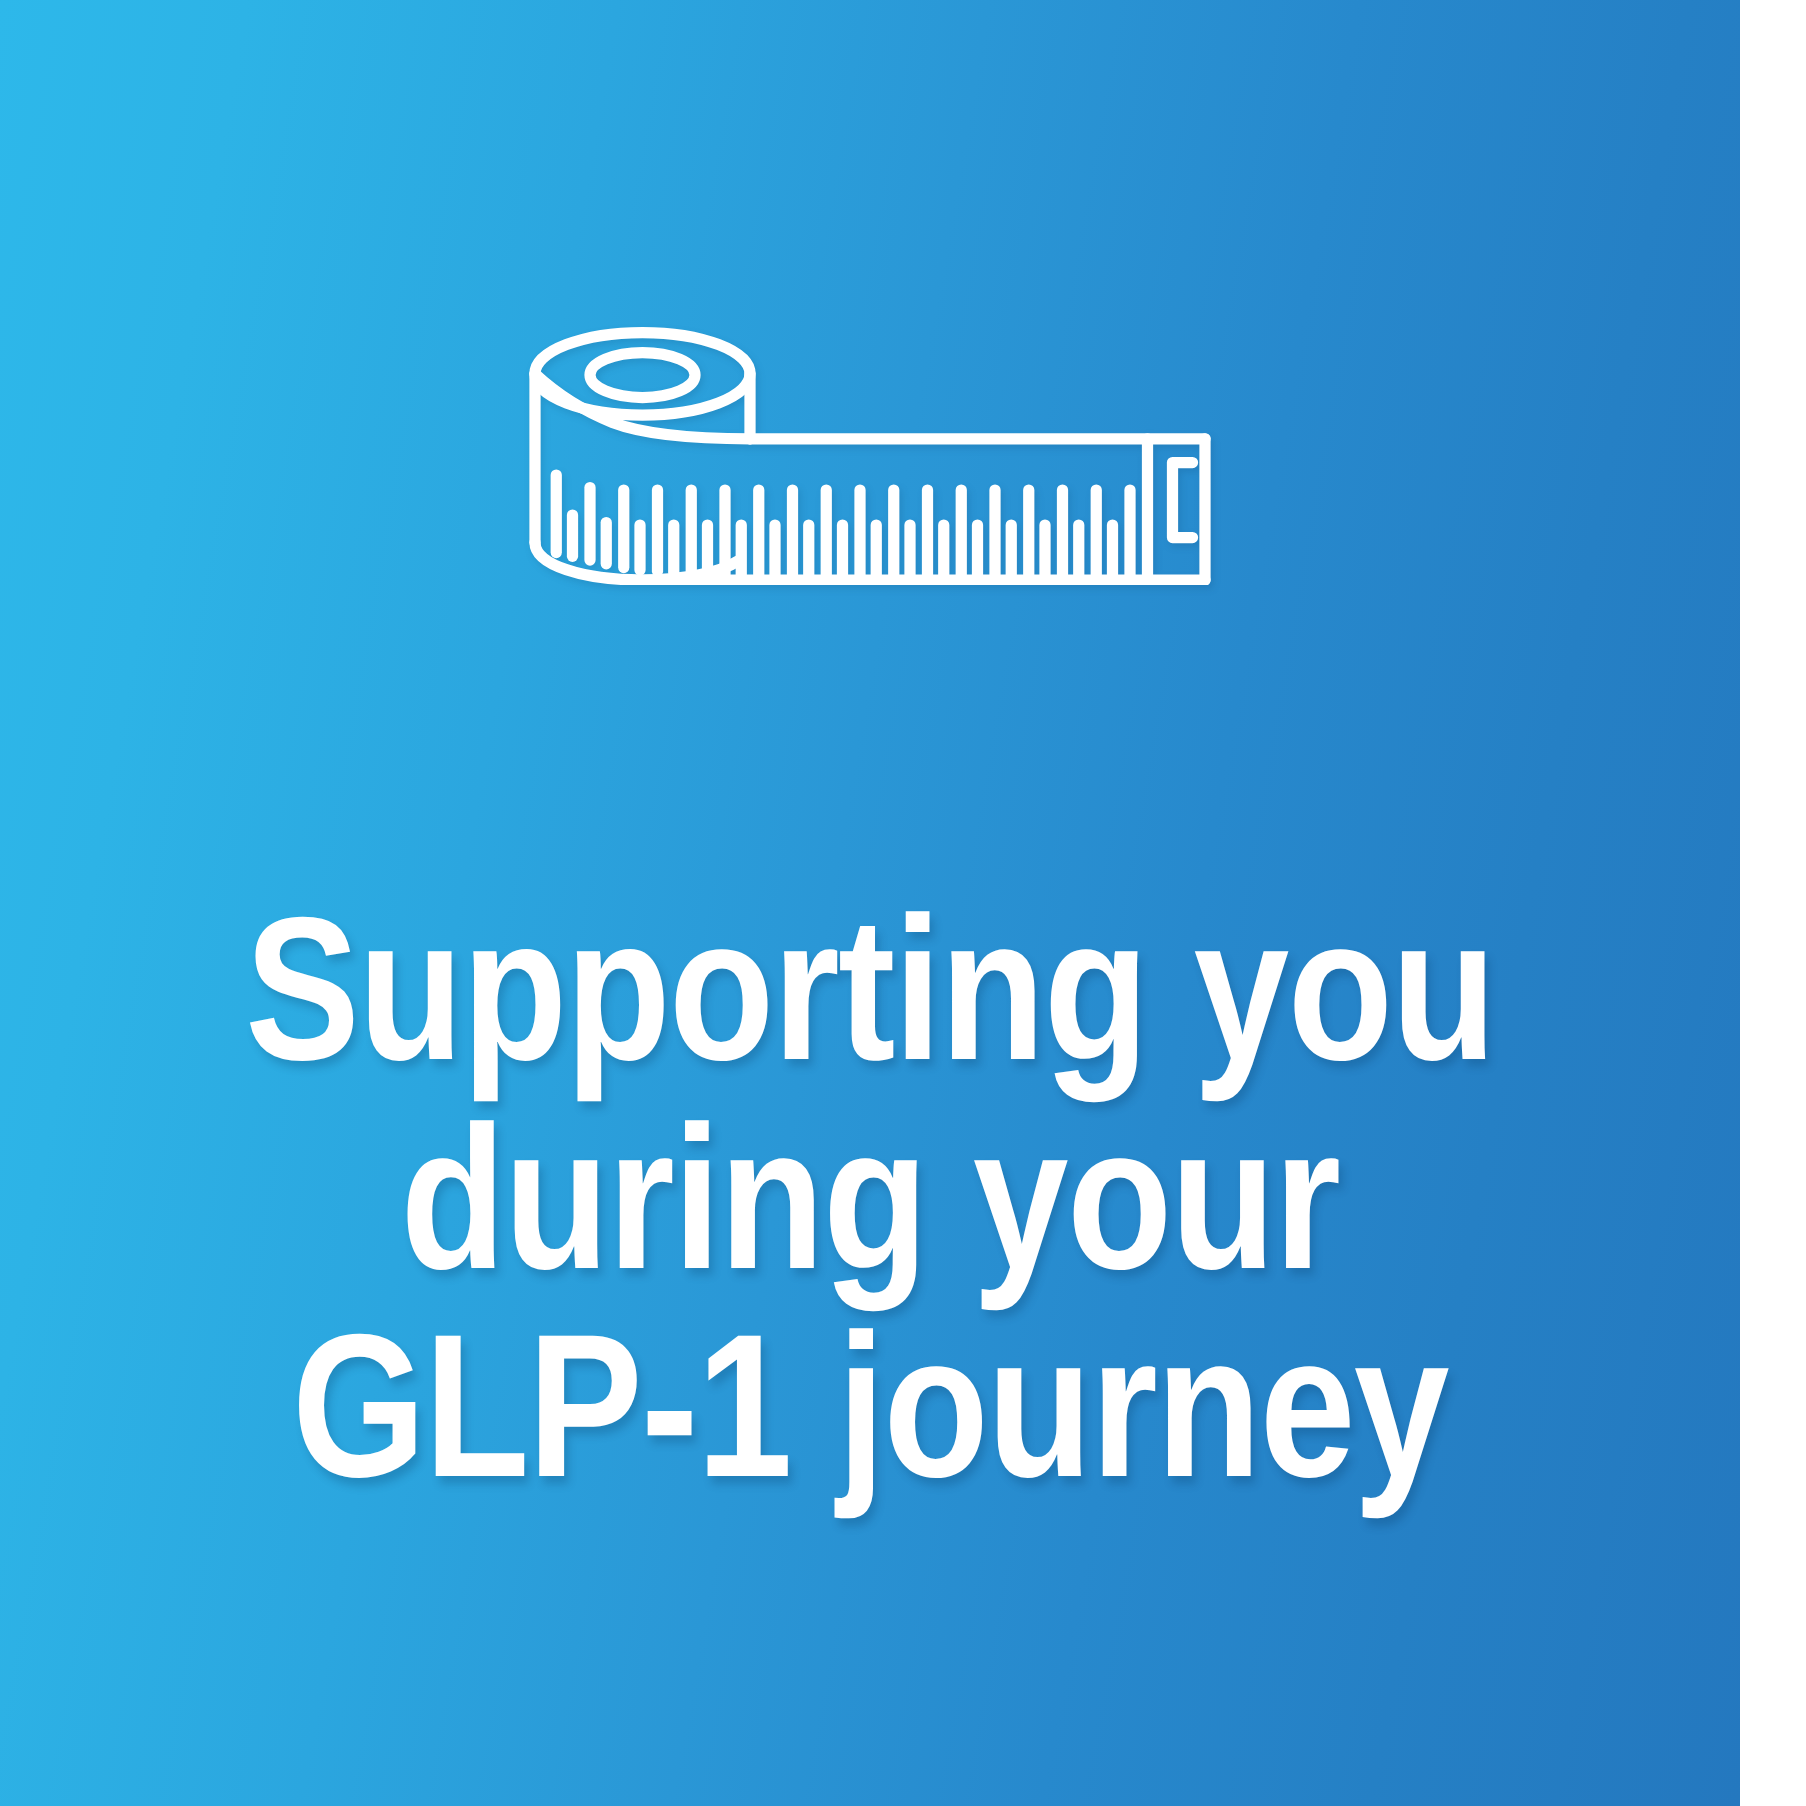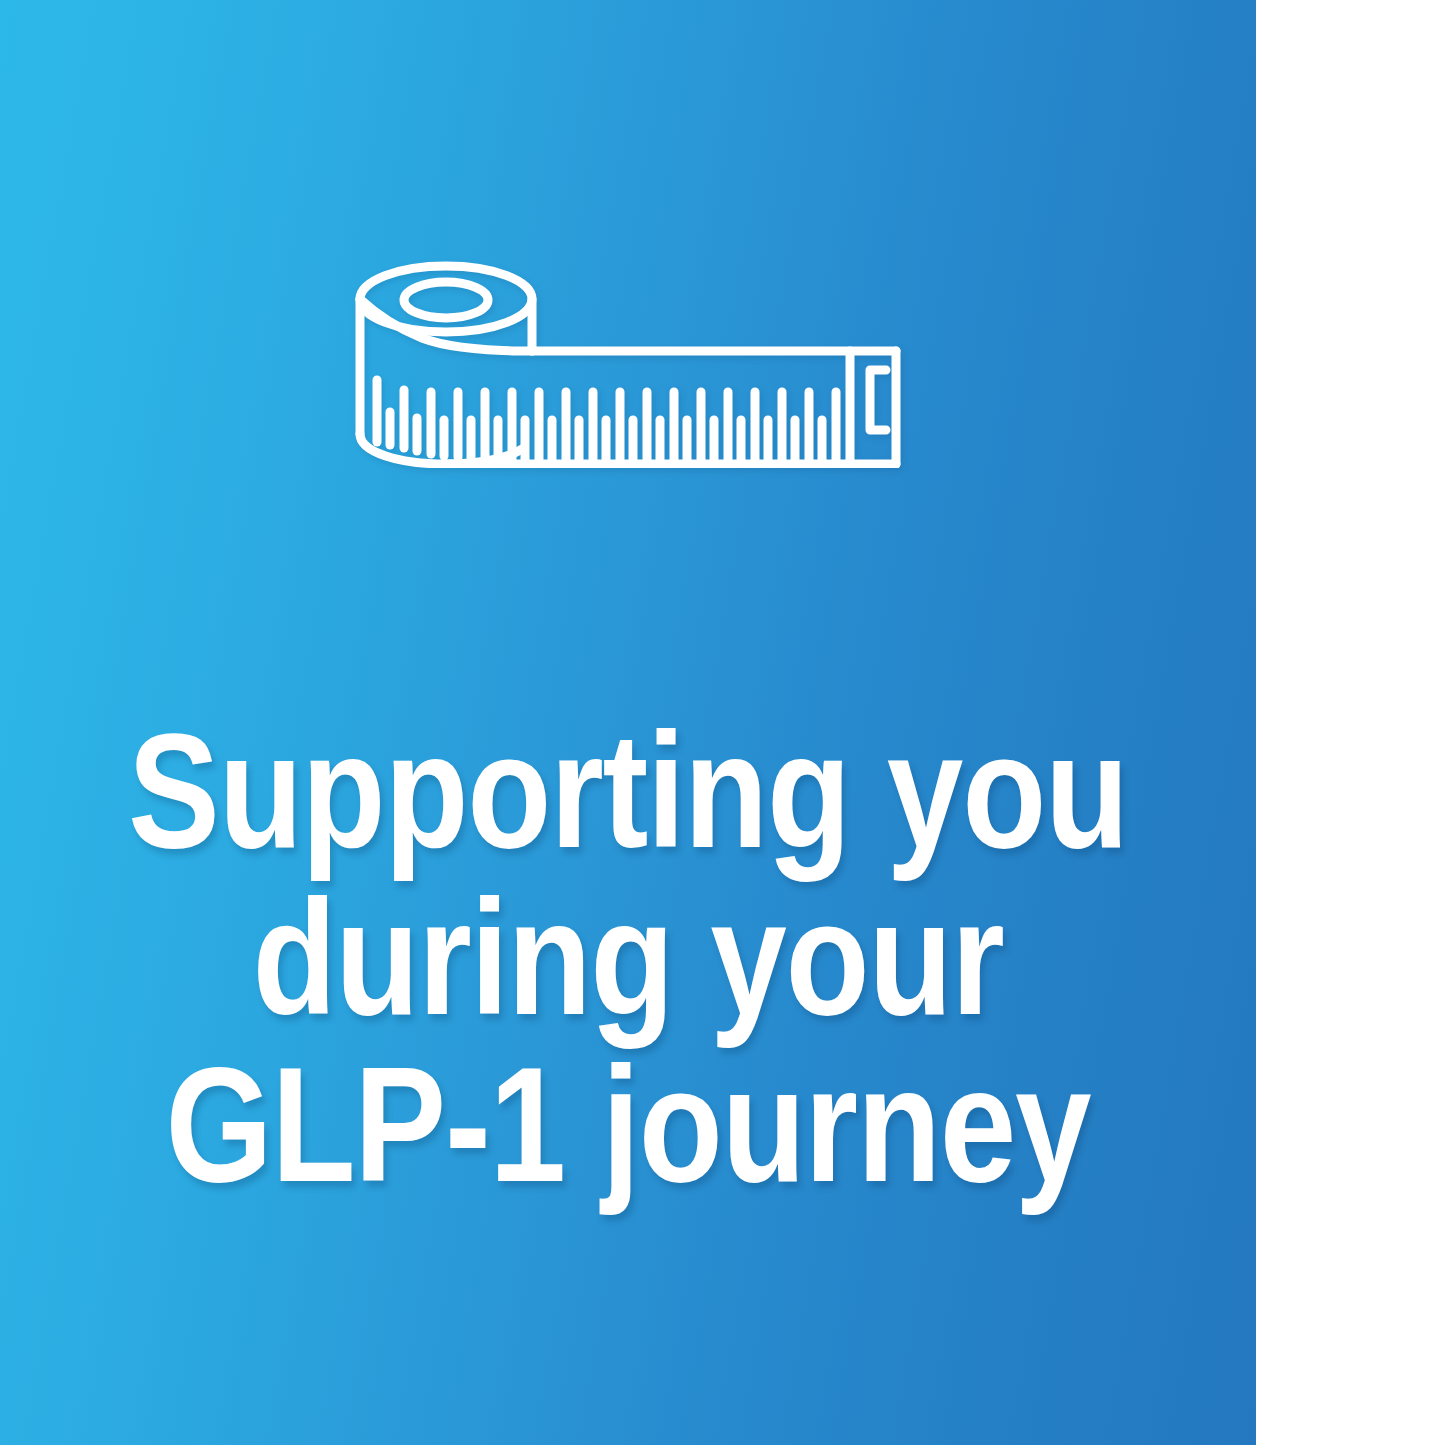--- a/index.html
+++ b/index.html
@@ -7,21 +7,21 @@
     margin: 0;
     padding: 0;
     background: #ffffff;
   }
   body {
     font-family: "Liberation Sans", sans-serif;
   }
 
   .poster {
     position: relative;
-    width: 1256px;
+    width: 1392px;
     height: 1445px;
     overflow: hidden;
     background: linear-gradient(100deg,
         #2db8ea 0%,
         #2db3e6 12%,
         #2ba6df 30%,
         #2a97d6 48%,
         #2789cd 66%,
         #2580c5 82%,
         #2478bf 100%);

